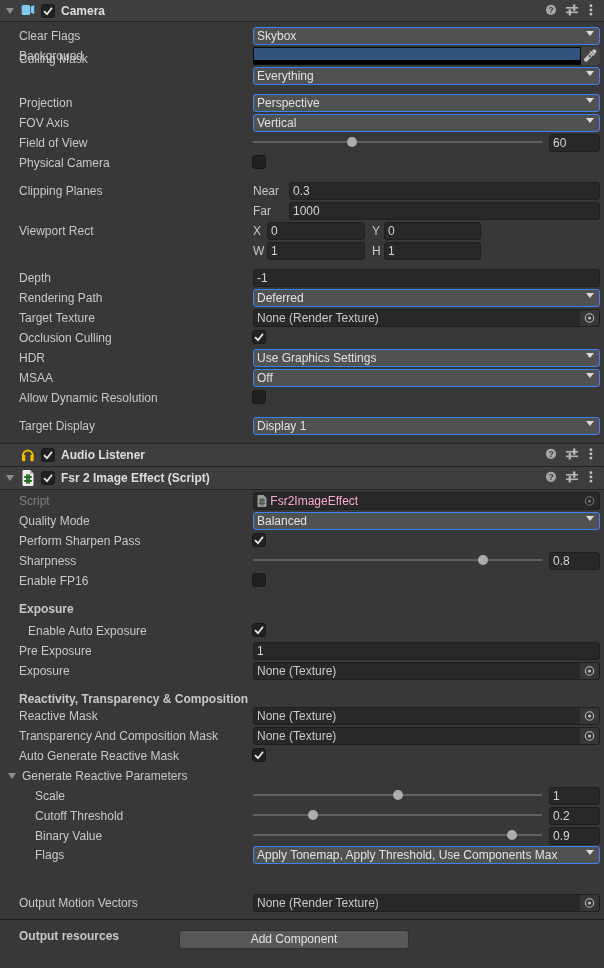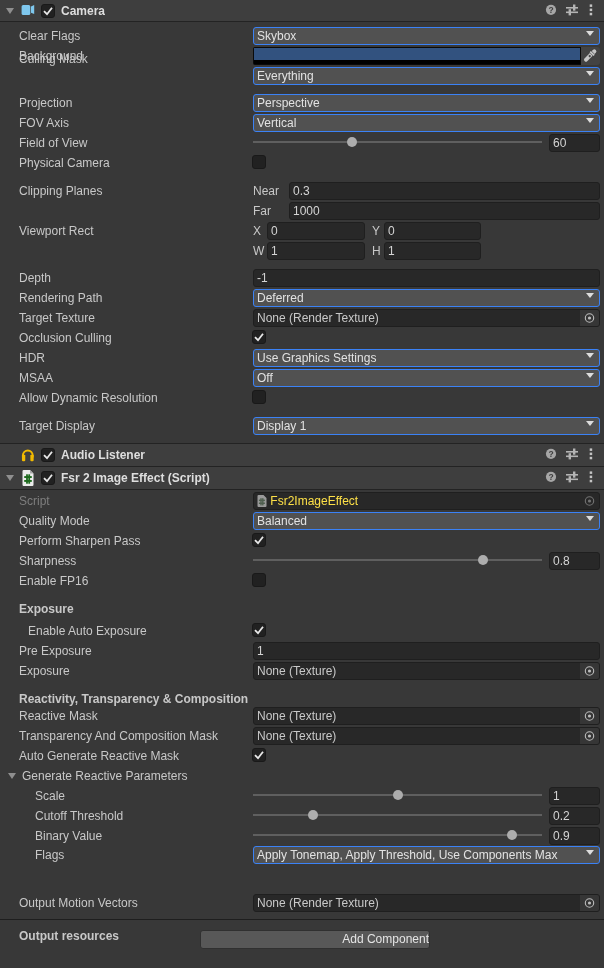--- a/index.html
+++ b/index.html
@@ -166,21 +166,21 @@
     <rect x="0" y="7.5" width="12" height="1.6" fill="#b4b4b4"></rect>
     <rect x="2.6" y="5.2" width="2.4" height="6.2" fill="#b4b4b4"></rect>
   </svg>
 <svg class="abs" style="left:589px;top:471px" width="4" height="12" viewBox="0 0 4 12">
     <rect x="0.7" y="0.4" width="2.5" height="2.5" fill="#c4c4c4"></rect>
     <rect x="0.7" y="4.6" width="2.5" height="2.5" fill="#c4c4c4"></rect>
     <rect x="0.7" y="8.8" width="2.5" height="2.5" fill="#c4c4c4"></rect>
   </svg>
 <div class="sep" style="top:489px"></div>
 <div class="lb" style="left:19px;top:492px;color:#7e7e7e">Script</div>
-<div class="of" style="left:253px;top:492px;width:347px;color:#fde047"><svg width="10" height="12" viewBox="0 0 10 12" style="vertical-align:-2px">
+<div class="of" style="left:253px;top:492px;width:347px;color:#f9a8d4"><svg width="10" height="12" viewBox="0 0 10 12" style="vertical-align:-2px">
       <path d="M0.5 1 a1 1 0 0 1 1-1 H6.5 L9.5 3 V11 a1 1 0 0 1 -1 1 H1.5 a1 1 0 0 1 -1 -1 Z" fill="#9a9a9a"></path>
       <g fill="#4f5f4f">
         <rect x="1.9" y="4.6" width="6.0" height="1.5"></rect>
         <rect x="1.9" y="7.5" width="6.0" height="1.5"></rect>
         <rect x="3.3" y="3.2" width="1.4" height="7.2"></rect>
         <rect x="5.1" y="3.2" width="1.4" height="7.2"></rect>
       </g>
     </svg> Fsr2ImageEffect<div class="pick" style="opacity:0.5;background:none">
       <svg width="19" height="16" viewBox="0 0 19 16" style="position:absolute;left:0;top:0">
         <circle cx="9.5" cy="8" r="4.2" stroke="#bdbdbd" stroke-width="1.1" fill="none"></circle>
@@ -253,12 +253,12 @@
 <div class="dd" style="left:253px;top:846px;width:347px">Apply Tonemap, Apply Threshold, Use Components Max<div class="ar"></div></div>
 <div class="lb bold" style="left:19px;top:927px">Output resources</div>
 <div class="lb" style="left:19px;top:894px">Output Motion Vectors</div>
 <div class="of" style="left:253px;top:894px;width:347px;color:#c9c9c9">None (Render Texture)<div class="pick">
       <svg width="19" height="16" viewBox="0 0 19 16" style="position:absolute;left:0;top:0">
         <circle cx="9.5" cy="8" r="4.2" stroke="#bdbdbd" stroke-width="1.1" fill="none"></circle>
         <circle cx="9.5" cy="8" r="1.6" fill="#bdbdbd"></circle>
       </svg>
     </div></div>
 <div class="sep" style="top:919px;background:#1e1e1e"></div>
-<div class="abs" style="left:200px;top:930px;width:230px;height:19px;background:#585858;border:1px solid #303030;border-radius:3px;color:#e4e4e4;text-align:right;line-height:17px">Add Component</div>
+<div class="abs" style="left:179px;top:930px;width:230px;height:19px;background:#585858;border:1px solid #303030;border-radius:3px;color:#e4e4e4;text-align:center;line-height:17px">Add Component</div>
 </body></html>

